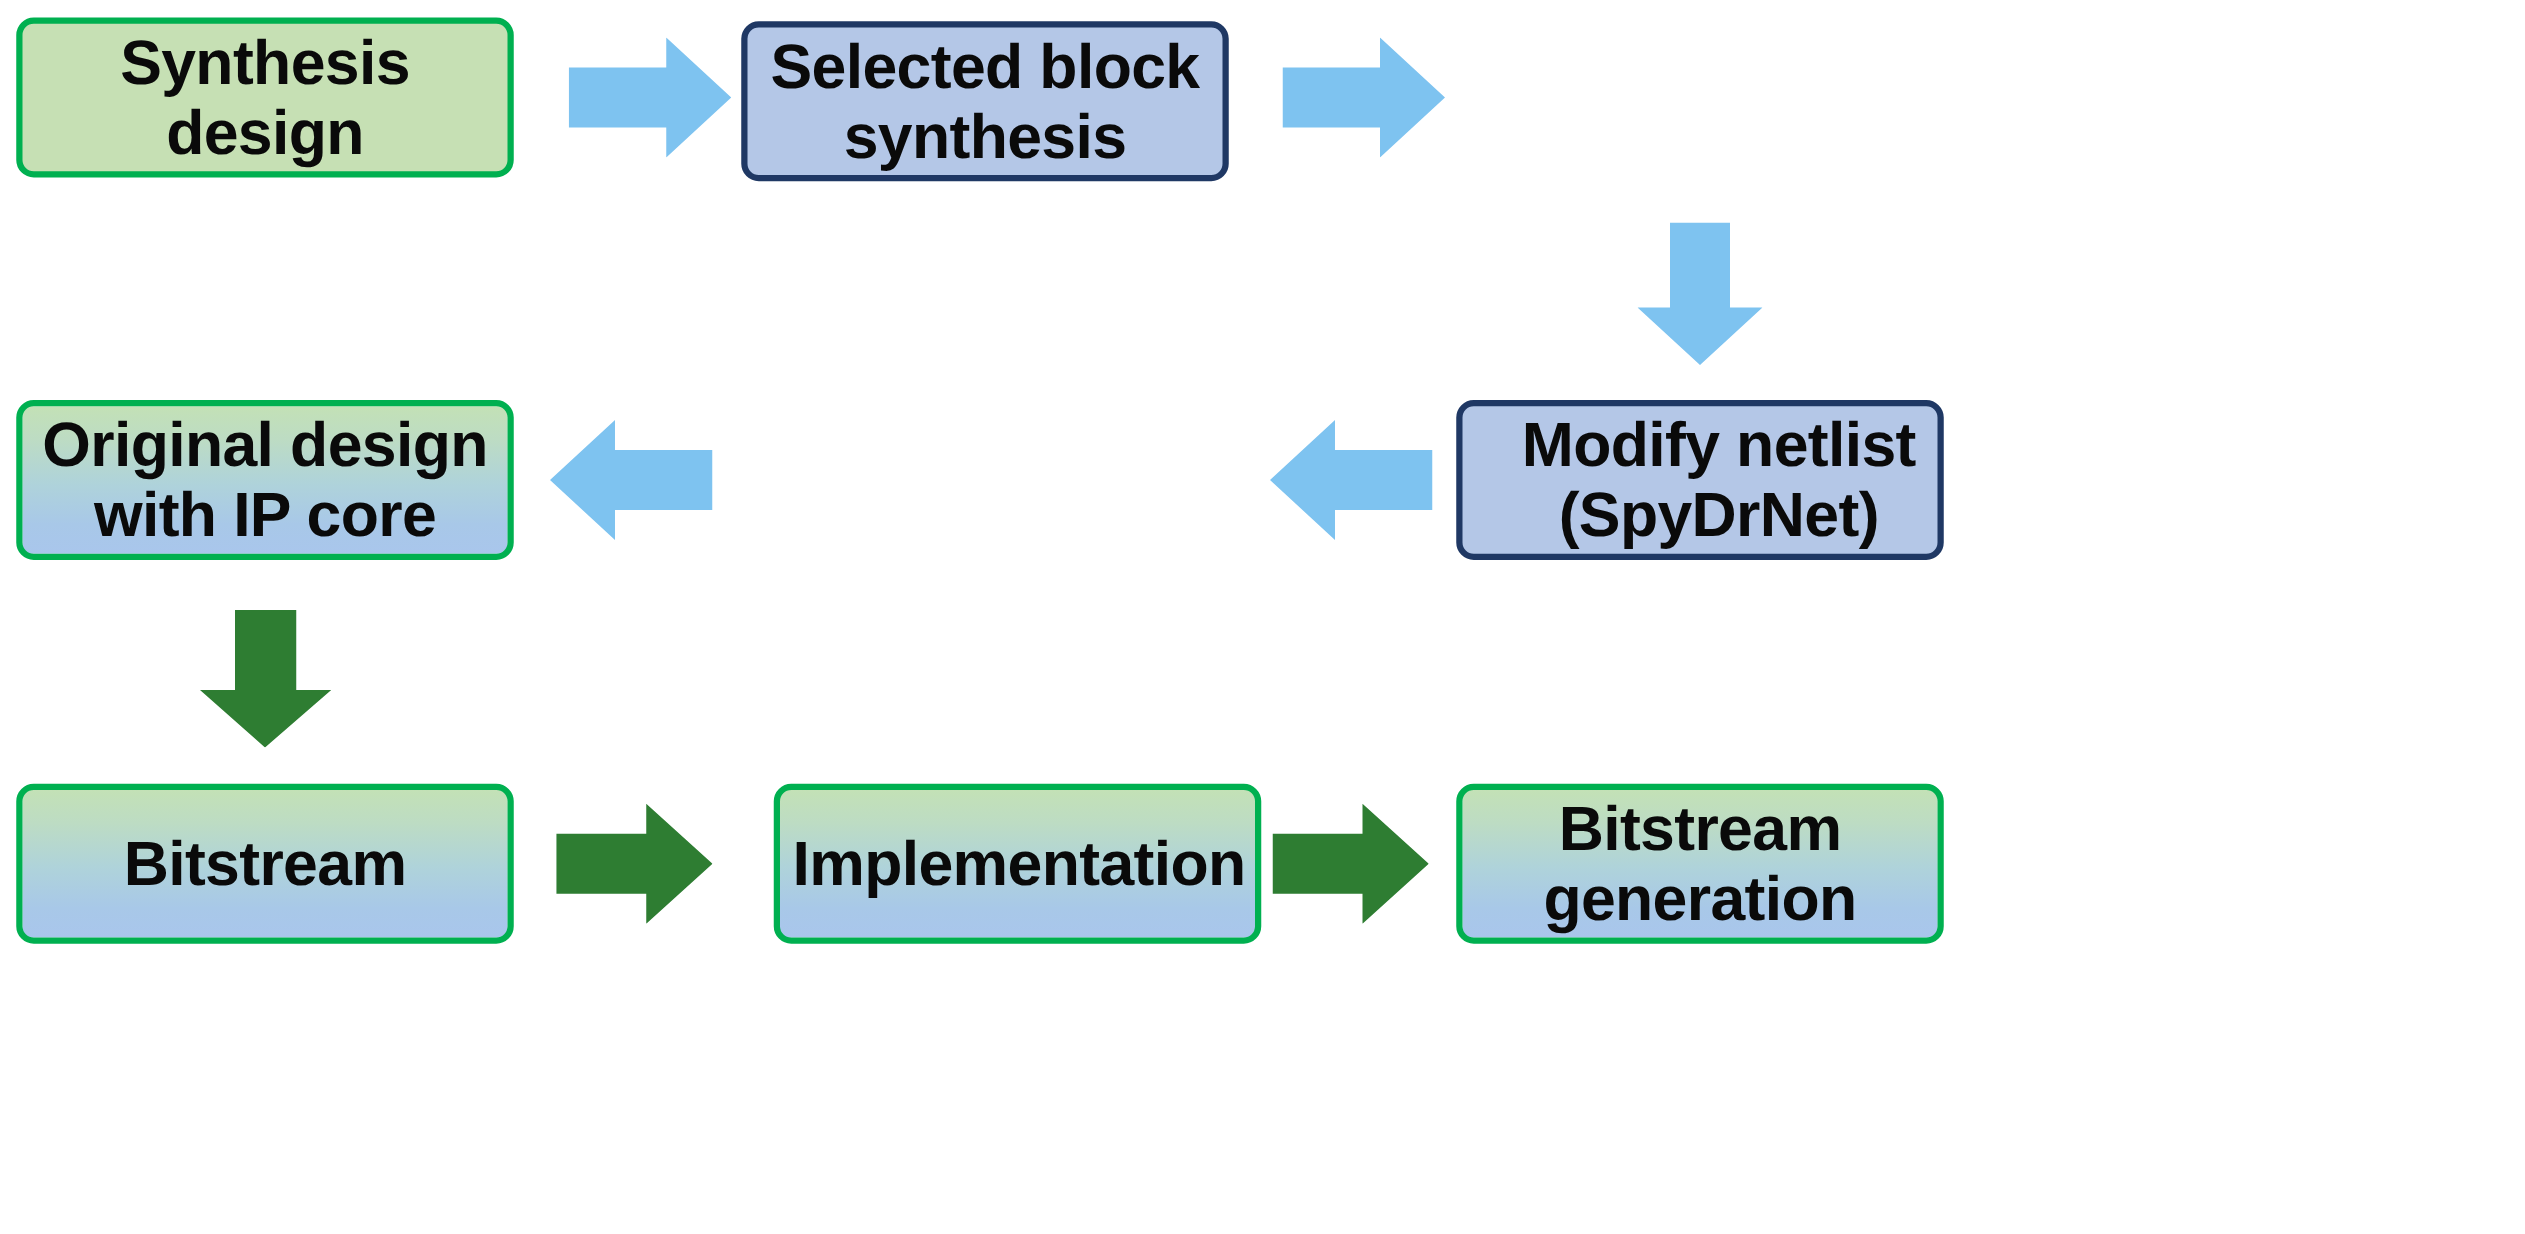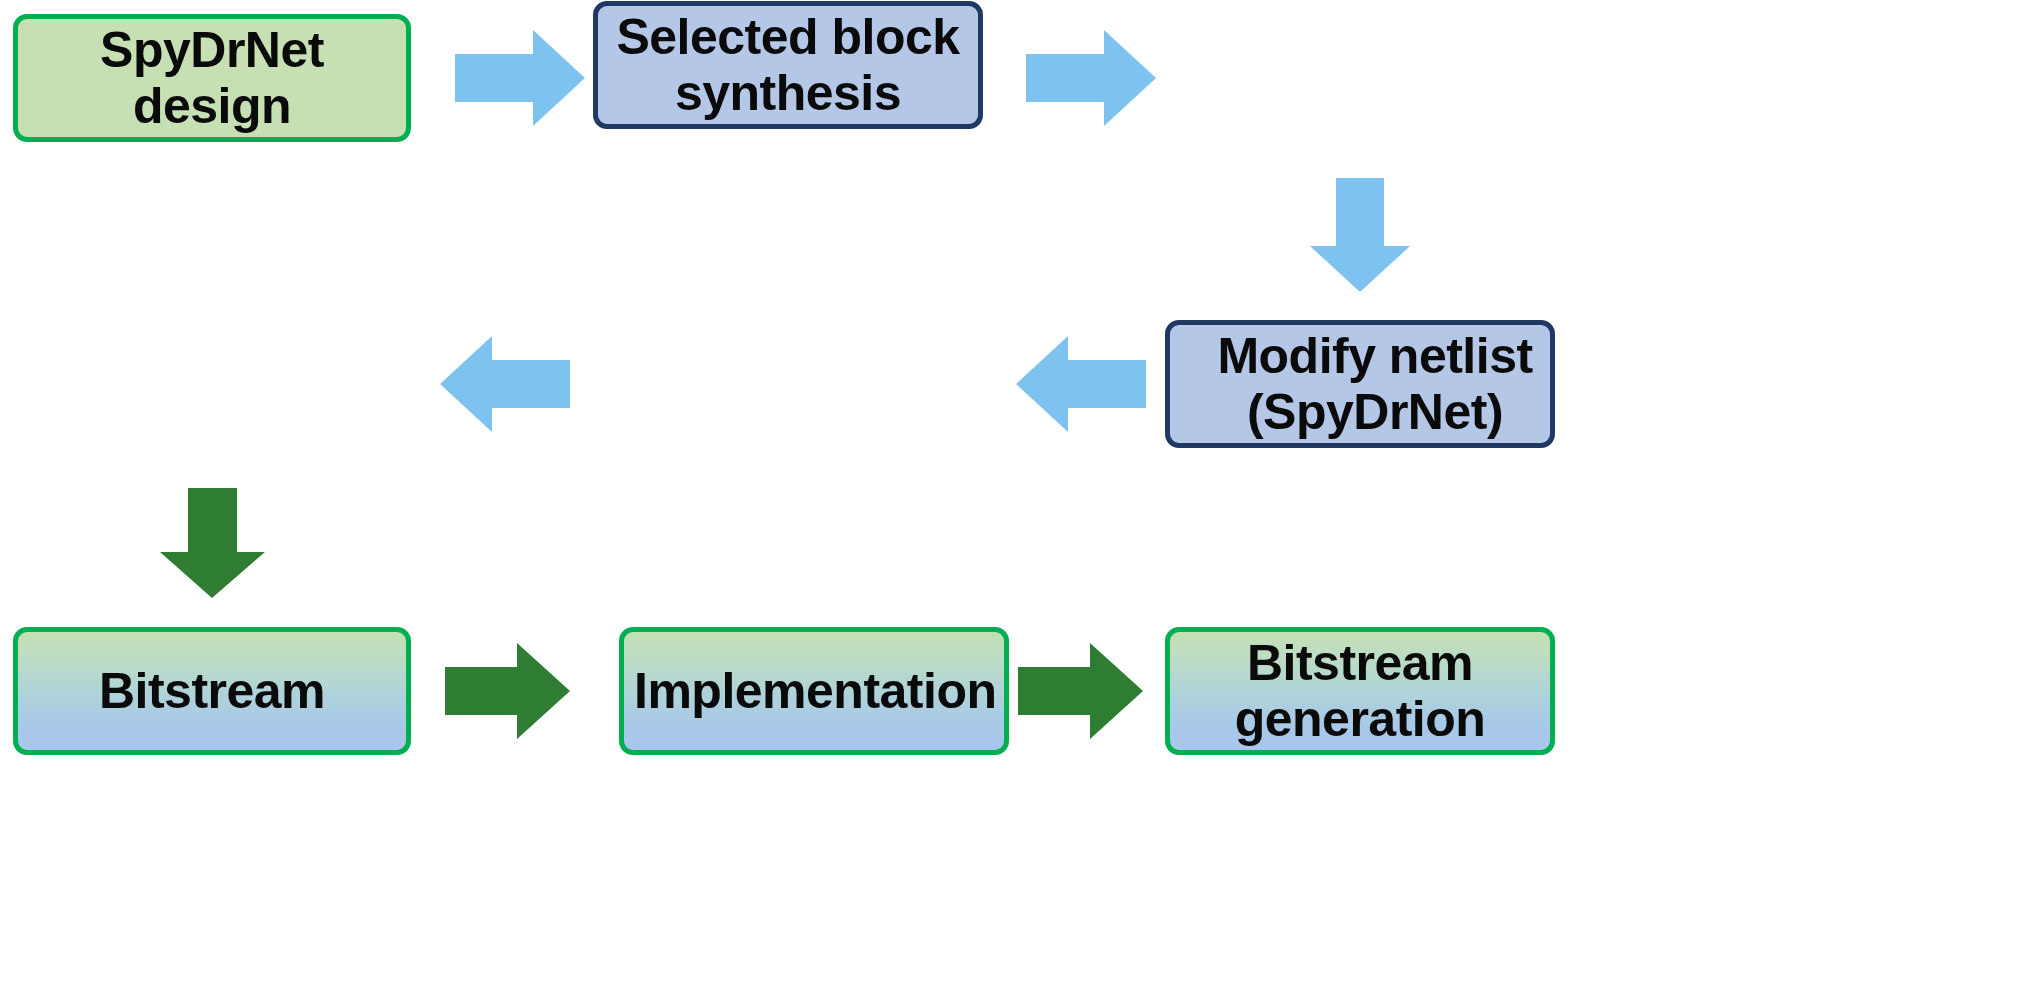--- a/index.html
+++ b/index.html
@@ -48,46 +48,49 @@
   
   .t1{font-size:50px;}
   .t2{font-size:50px;}
 </style>
 </head>
 <body>
 
 <div id="stage">
 
   <div class="box fill-green t1" style="left:13px; top:14px; width:398px; height:128px;">
-    <span class="lbl">SpyDrNet design</span>
+    <span class="lbl">Synthesis design</span>
   </div>
 
   <div class="arrow" style="left:455px; top:30px; width:130px; height:96px;">
     <svg viewBox="0 0 130 96" preserveAspectRatio="none" aria-hidden="true">
       <polygon points="0,24 78,24 78,0 130,48 78,96 78,72 0,72" fill="#7EC3F0"></polygon>
     </svg>
   </div>
 
-  <div class="box fill-blue t2" style="left:593px; top:1px; width:390px; height:128px;">
+  <div class="box fill-blue t2" style="left:593px; top:17px; width:390px; height:128px;">
     <span class="lbl">Selected block synthesis</span>
   </div>
 
   <div class="arrow" style="left:1026px; top:30px; width:130px; height:96px;">
     <svg viewBox="0 0 130 96" preserveAspectRatio="none" aria-hidden="true">
       <polygon points="0,24 78,24 78,0 130,48 78,96 78,72 0,72" fill="#7EC3F0"></polygon>
     </svg>
   </div>
 
 
   <div class="arrow" style="left:1310px; top:178px; width:100px; height:114px;">
     <svg viewBox="0 0 100 114" preserveAspectRatio="none" aria-hidden="true">
       <polygon points="26,0 74,0 74,68 100,68 50,114 0,68 26,68" fill="#7EC3F0"></polygon>
     </svg>
   </div>
 
+  <div class="box fill-grad t2" style="left:13px; top:320px; width:398px; height:128px;">
+    <span class="lbl">Original design with IP core</span>
+  </div>
 
   <div class="arrow" style="left:440px; top:336px; width:130px; height:96px;">
     <svg viewBox="0 0 130 96" preserveAspectRatio="none" aria-hidden="true">
       <polygon points="130,24 52,24 52,0 0,48 52,96 52,72 130,72" fill="#7EC3F0"></polygon>
     </svg>
   </div>
 
 
   <div class="arrow" style="left:1016px; top:336px; width:130px; height:96px;">
     <svg viewBox="0 0 130 96" preserveAspectRatio="none" aria-hidden="true">

